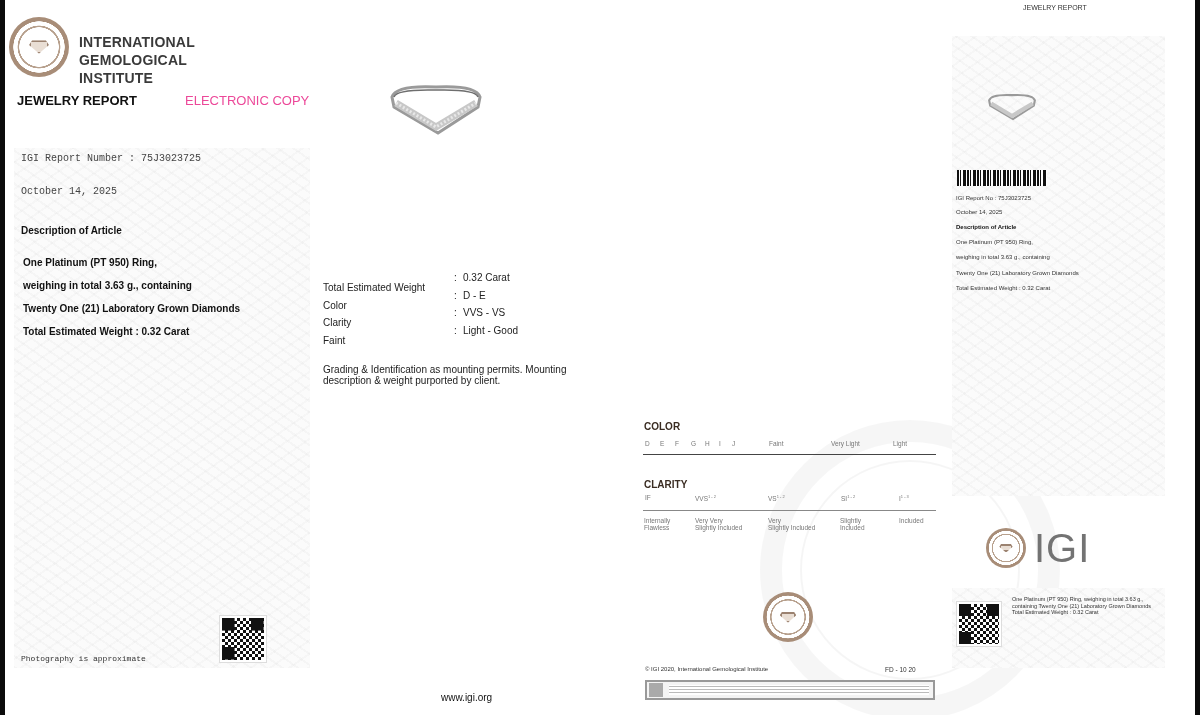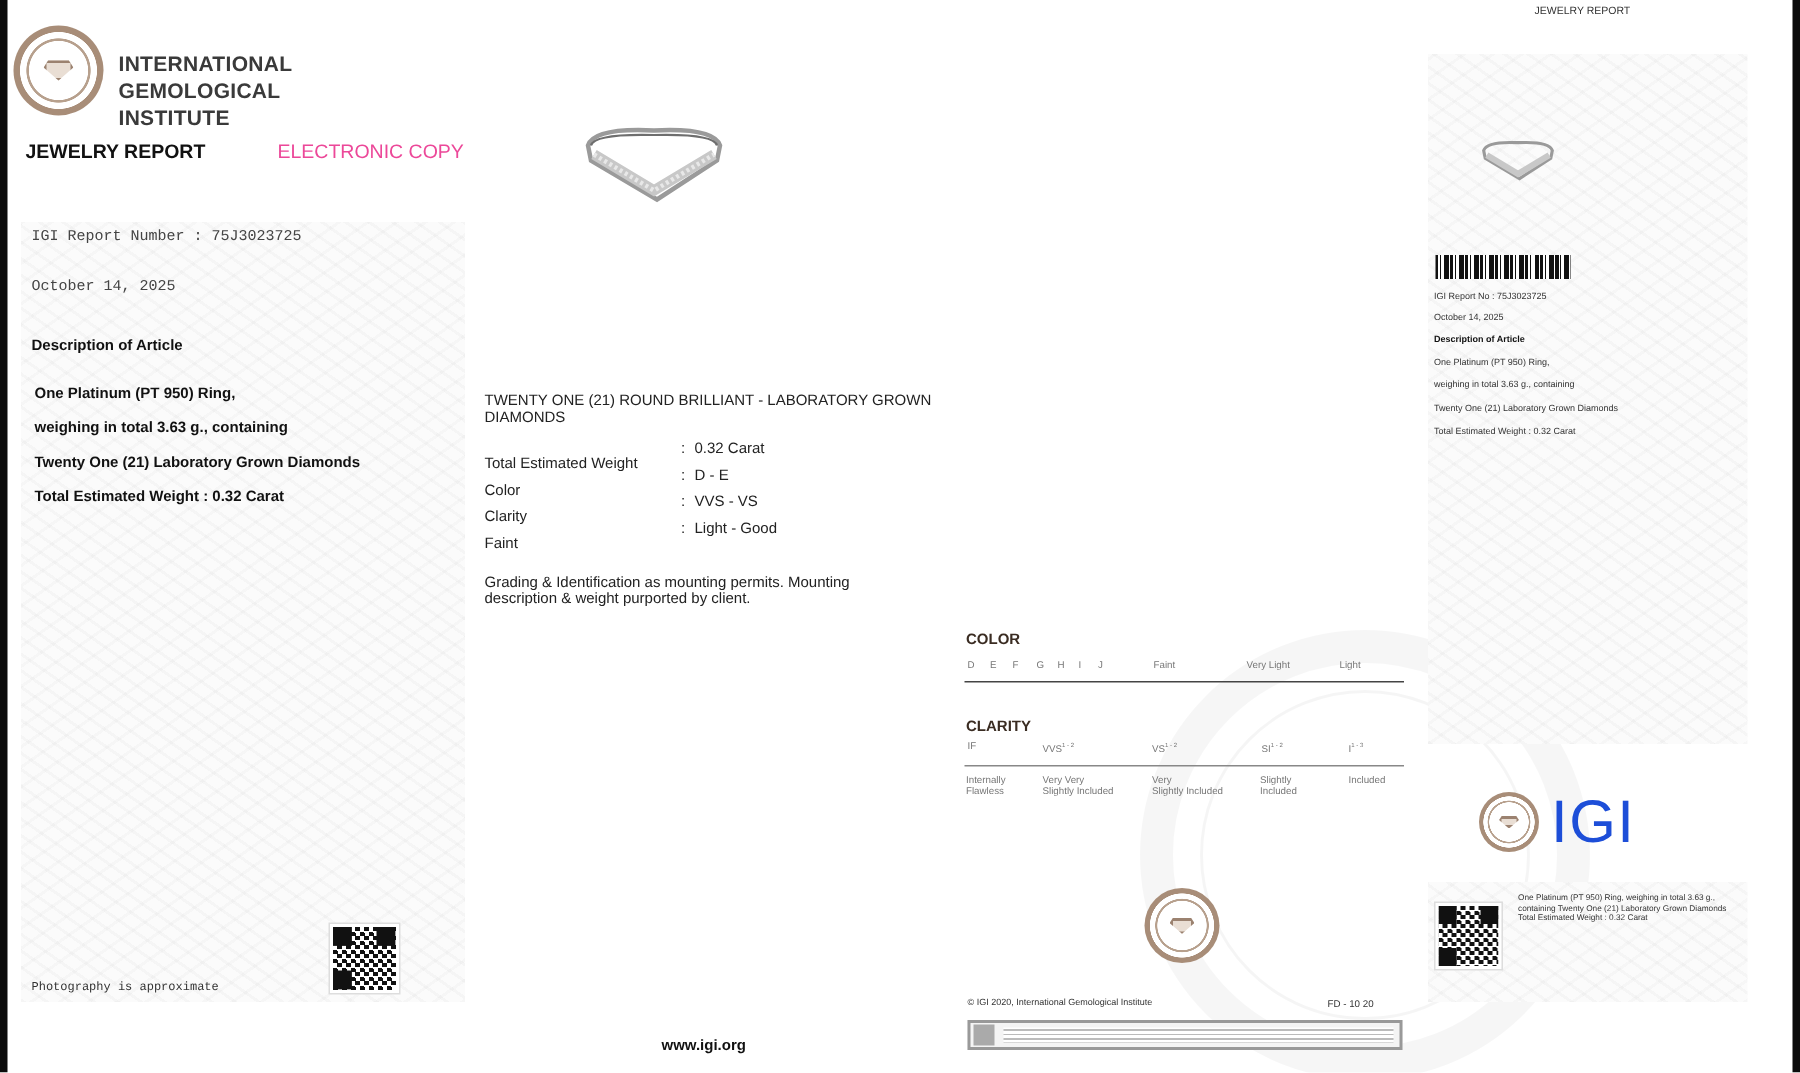--- a/index.html
+++ b/index.html
@@ -30,49 +30,49 @@
   .lp-text { font-size: 10px; color: #444; font-family: Liberation Mono, monospace; }
   .lp-bold { font-size: 10px; font-weight: bold; color: #111; }
 
   .ring-main { left: 386px; top: 75px; width: 100px; height: 62px; }
 
   .grade-block { left: 323px; top: 262px; width: 300px; font-size: 10px; color: #222; }
   .gb-title { font-size: 10px; line-height: 11px; }
   .gb-row { display: flex; height: 17.5px; align-items: center; }
   .gb-key { width: 131px; margin-top: 20px; }
   .gb-colon { width: 9px; }
-  .note { left: 323px; top: 383px; width: 290px; font-size: 10px; line-height: 11px; color: #222; }
+  .note { left: 323px; top: 364px; width: 290px; font-size: 10px; line-height: 11px; color: #222; }
 
   
   .scale-title { font-weight: bold; font-size: 10px; color: #3a2c22; }
   .scale-row { display: flex; font-size: 6.5px; color: #777; }
   .rule { height: 1px; background: #444; }
 
   .big-wm { left: 760px; top: 420px; width: 300px; height: 300px; border-radius: 50%; border: 22px solid rgba(0,0,0,0.035); }
   .big-wm2 { left: 800px; top: 460px; width: 220px; height: 220px; border-radius: 50%; border: 2px solid rgba(0,0,0,0.04); }
 
   .footer-copy { left: 645px; top: 666px; font-size: 6px; color: #333; }
   .footer-fd { left: 885px; top: 666px; font-size: 6.5px; color: #333; }
   .sec-strip { left: 645px; top: 680px; width: 290px; height: 20px; border: 2px solid #999; background: #f4f4f4; display:flex; align-items:center; }
   .sec-icon { width: 14px; height: 14px; background: #aaa; margin: 0 6px 0 2px; }
   .sec-lines { flex: 1; height: 10px; background: repeating-linear-gradient(0deg, #fff 0 2px, #bbb 2px 3px); margin-right: 4px; }
 
-  .www { left: 441px; top: 692px; font-weight: bold; font-size: 10px; color: #111; }
+  .www { left: 441px; top: 692px; font-weight: normal; font-size: 10px; color: #111; }
 
   
   .stub-title { left: 1023px; top: 4px; font-size: 7px; color: #333; }
   .stub-panel { left: 952px; top: 36px; width: 213px; height: 460px; }
   .ring-small { left: 986px; top: 87px; width: 52px; height: 36px; }
   .barcode { left: 957px; top: 170px; width: 90px; height: 16px;
      background: repeating-linear-gradient(90deg, #111 0 2px, #fff 2px 3px, #111 3px 4px, #fff 4px 6px, #111 6px 9px, #fff 9px 10px); }
   .stub-txt { left: 956px; font-size: 6px; color: #333; }
   .stub-bold { font-weight: bold; color: #111; }
 
   .igi-logo { left: 986px; top: 528px; display:flex; align-items:center; gap: 8px; }
-  .igi-text { font-size: 40px; color: #1d4ed8; font-weight: normal; letter-spacing: 1px; line-height: 40px; }
+  .igi-text { font-size: 40px; color: #737373; font-weight: normal; letter-spacing: 1px; line-height: 40px; }
   .stub-bottom { left: 952px; top: 588px; width: 213px; height: 80px; }
   .qr { background:
       linear-gradient(#111,#111) 0 0/30% 30% no-repeat,
       linear-gradient(#111,#111) 100% 0/30% 30% no-repeat,
       linear-gradient(#111,#111) 0 100%/30% 30% no-repeat,
       repeating-conic-gradient(#111 0 25%, #fff 0 50%) 0 0/6px 6px;
       border: 2px solid #fff; outline: 1px solid #ddd; }
   .stub-desc { left: 1012px; top: 596px; width: 150px; font-size: 5.5px; line-height: 6.5px; color: #333; }
 </style>
 </head>
@@ -106,21 +106,20 @@
 <div class="abs qr" style="left:220px;top:616px;width:46px;height:46px;"></div>
 
 <svg class="abs ring-main" viewBox="0 0 100 62">
   <path d="M6 22 Q10 10 50 12 Q90 10 94 22 L92 32 L52 58 L8 32 Z" fill="none" stroke="#9a9a9a" stroke-width="3"></path>
   <path d="M10 28 L50 52 L90 28" fill="none" stroke="#c8c8c8" stroke-width="7"></path>
   <path d="M10 28 L50 52 L90 28" fill="none" stroke="#e8e8e8" stroke-width="3" stroke-dasharray="2 2"></path>
   <path d="M8 22 Q10 14 50 15 Q90 14 92 22" fill="none" stroke="#6e6e6e" stroke-width="1.5"></path>
 </svg>
 
 <div class="abs grade-block">
-  <div class="gb-title">TWENTY ONE (21) ROUND BRILLIANT - LABORATORY GROWN DIAMONDS</div>
   <div style="height:7px;"></div>
   <div class="gb-row">
     <span class="gb-key">Total Estimated Weight</span>
     <span class="gb-colon">:</span>
     <span>0.32 Carat</span>
   </div>
   <div class="gb-row">
     <span class="gb-key">Color</span>
     <span class="gb-colon">:</span>
     <span>D - E</span>

